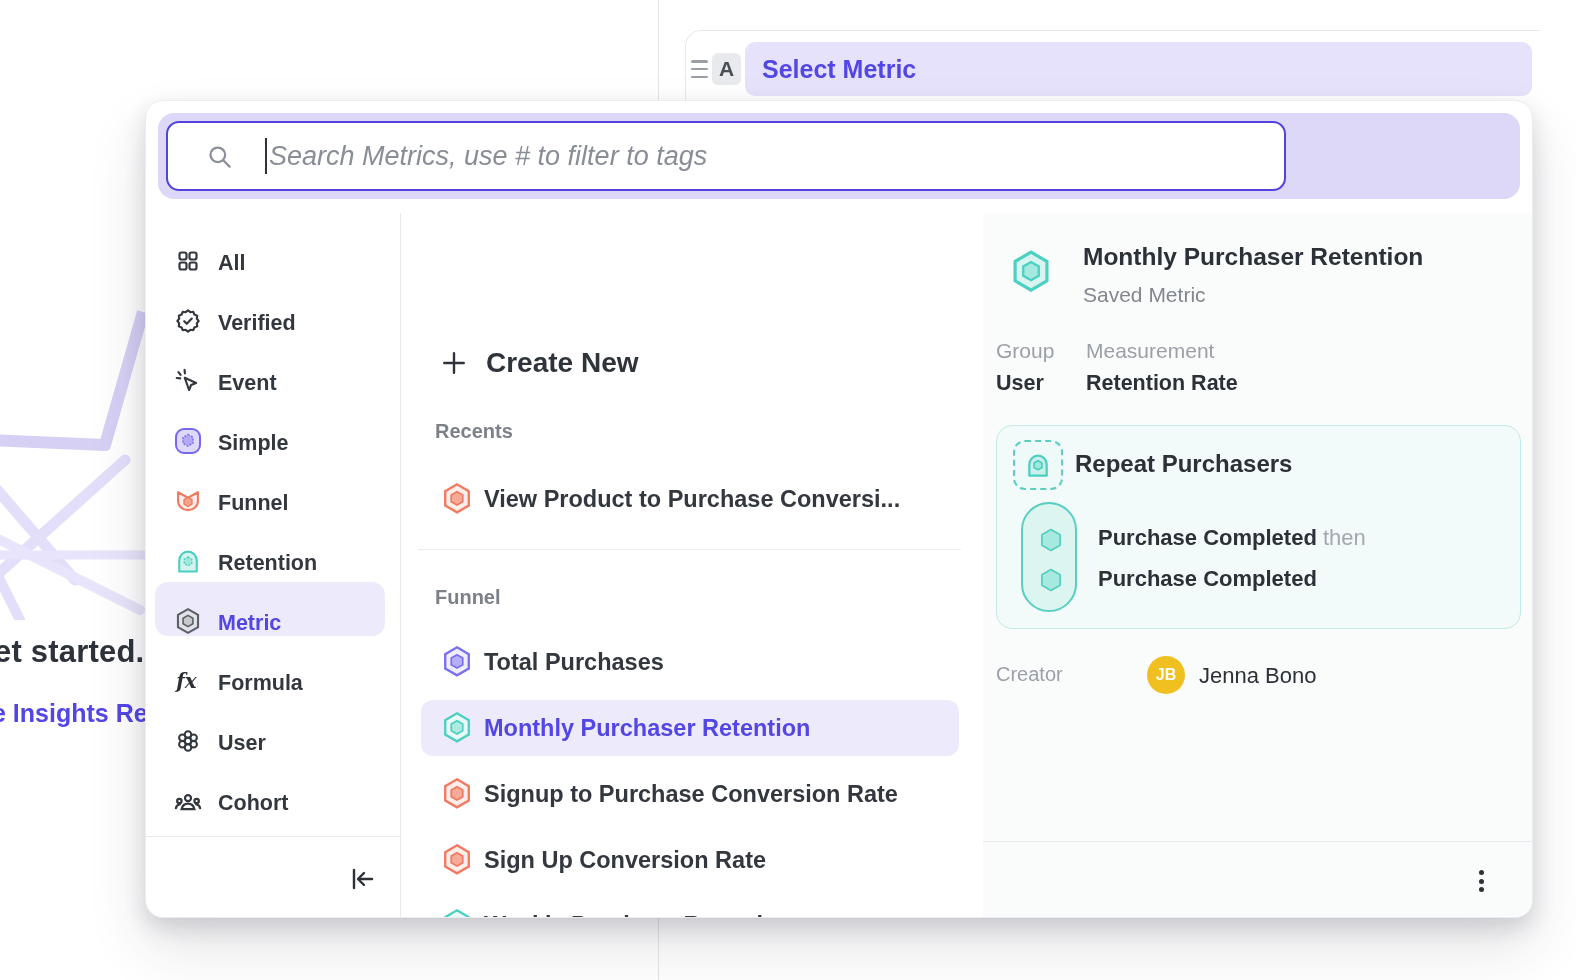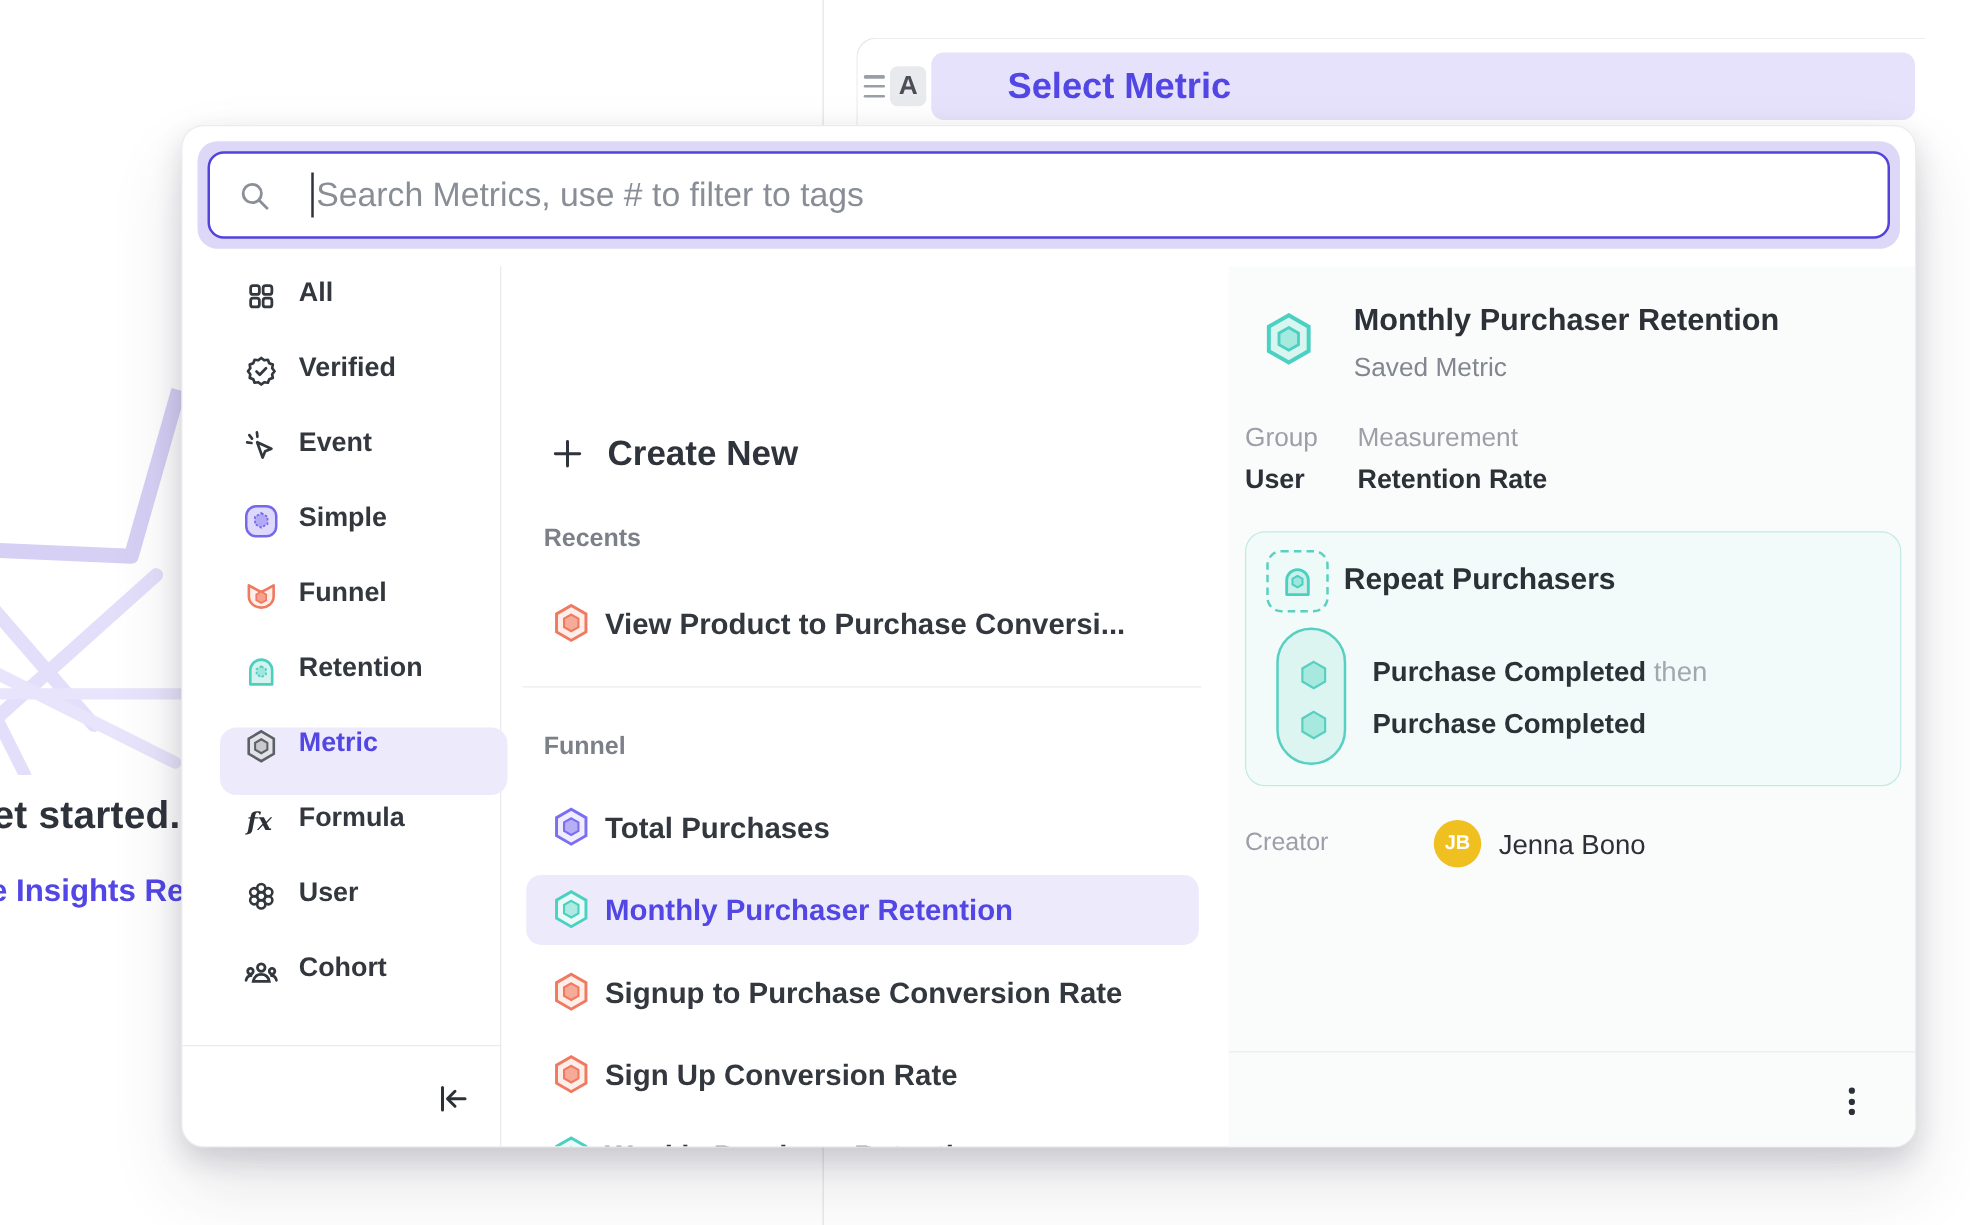--- a/index.html
+++ b/index.html
@@ -15,42 +15,42 @@
 
   
   .qb-card { left:685px; top:30px; width:855px; height:75px; background:#ffffff;
              border-left:1px solid #e7e8ec; border-top:1px solid #e7e8ec; border-radius:16px 0 0 0; }
   .qb-grip { left:691px; top:60px; width:17px; height:18px; display:flex; flex-direction:column; justify-content:space-between; }
   .qb-grip span { display:block; height:2.5px; background:#9a9ea6; border-radius:2px; }
   .qb-badge { left:712px; top:53px; width:29px; height:32px; background:#e9eaee; border-radius:6px;
               color:#4a4e55; font-size:21px; font-weight:700; display:flex; align-items:center; justify-content:center; }
   .qb-pill { left:745px; top:42px; width:787px; height:54px; background:#e6e2fb; border-radius:10px;
              display:flex; align-items:center; padding-left:17px; }
-  .qb-pill-label { color:#5246e4; font-size:29px; font-weight:700;margin-left:44px; }
+  .qb-pill-label { color:#5246e4; font-size:25px; font-weight:700; }
 
   
   .modal { left:145px; top:100px; width:1388px; height:818px; background:#ffffff; border-radius:18px;
            box-shadow:0 10px 22px rgba(40,40,60,.16), 0 30px 60px rgba(40,40,60,.12);
            border:1px solid #ececf0; overflow:hidden; }
 
   
   .search-band { left:12px; top:12px; width:1362px; height:86px; background:#ddd7f8; border-radius:16px; }
-  .search-box { left:8px; top:8px; width:1346px; height:70px; background:#ffffff; border:2px solid #5243dd;
-                border-radius:13px; display:flex; align-items:center; padding-left:22px; }
+  .search-box { left:8px; top:8px; width:1120px; height:70px; background:#ffffff; border:2px solid #5243dd;
+                border-radius:13px; display:flex; align-items:center; padding-left:38px;font-style:italic; }
   .search-caret { width:2px; height:36px; background:#2f333b; margin-left:32px; }
   .search-placeholder { color:#888d96; font-size:27px; margin-left:2px; }
 
   
   .col-sidebar { left:0; top:112px; width:255px; height:706px; border-right:1px solid #e9eaee; }
   .col-list    { left:255px; top:112px; width:582px; height:706px; }
   .col-detail  { left:837px; top:112px; width:551px; height:706px; background:#fafcfc; }
 
   
-  .side-row { position:absolute; left:30px; width:230px; height:54px; border-radius:10px;
-              display:flex; align-items:flex-start; cursor:pointer; }
+  .side-row { position:absolute; left:9px; width:230px; height:54px; border-radius:10px;
+              display:flex; align-items:flex-end; cursor:pointer; }
   .side-row.sel { background:#edeafc;border-radius:13px; }
   .side-row .ic { width:30px; height:30px; margin-left:18px; display:flex; align-items:center; justify-content:center; }
   .side-row .lb { margin-left:15px; font-size:21.5px; font-weight:600; color:#33373e; }
   .side-row.sel .lb { color:#5246e4; }
   .side-footer { position:absolute; left:0; bottom:0; width:255px; height:83px; border-top:1px solid #e9eaee; }
   .collapse-btn { position:absolute; right:22px; top:26px; width:32px; height:32px; cursor:pointer;
                   display:flex; align-items:center; justify-content:center; }
 
   
   .create-row { position:absolute; left:0; top:121px; width:582px; height:58px; display:flex; align-items:center; cursor:pointer; }

